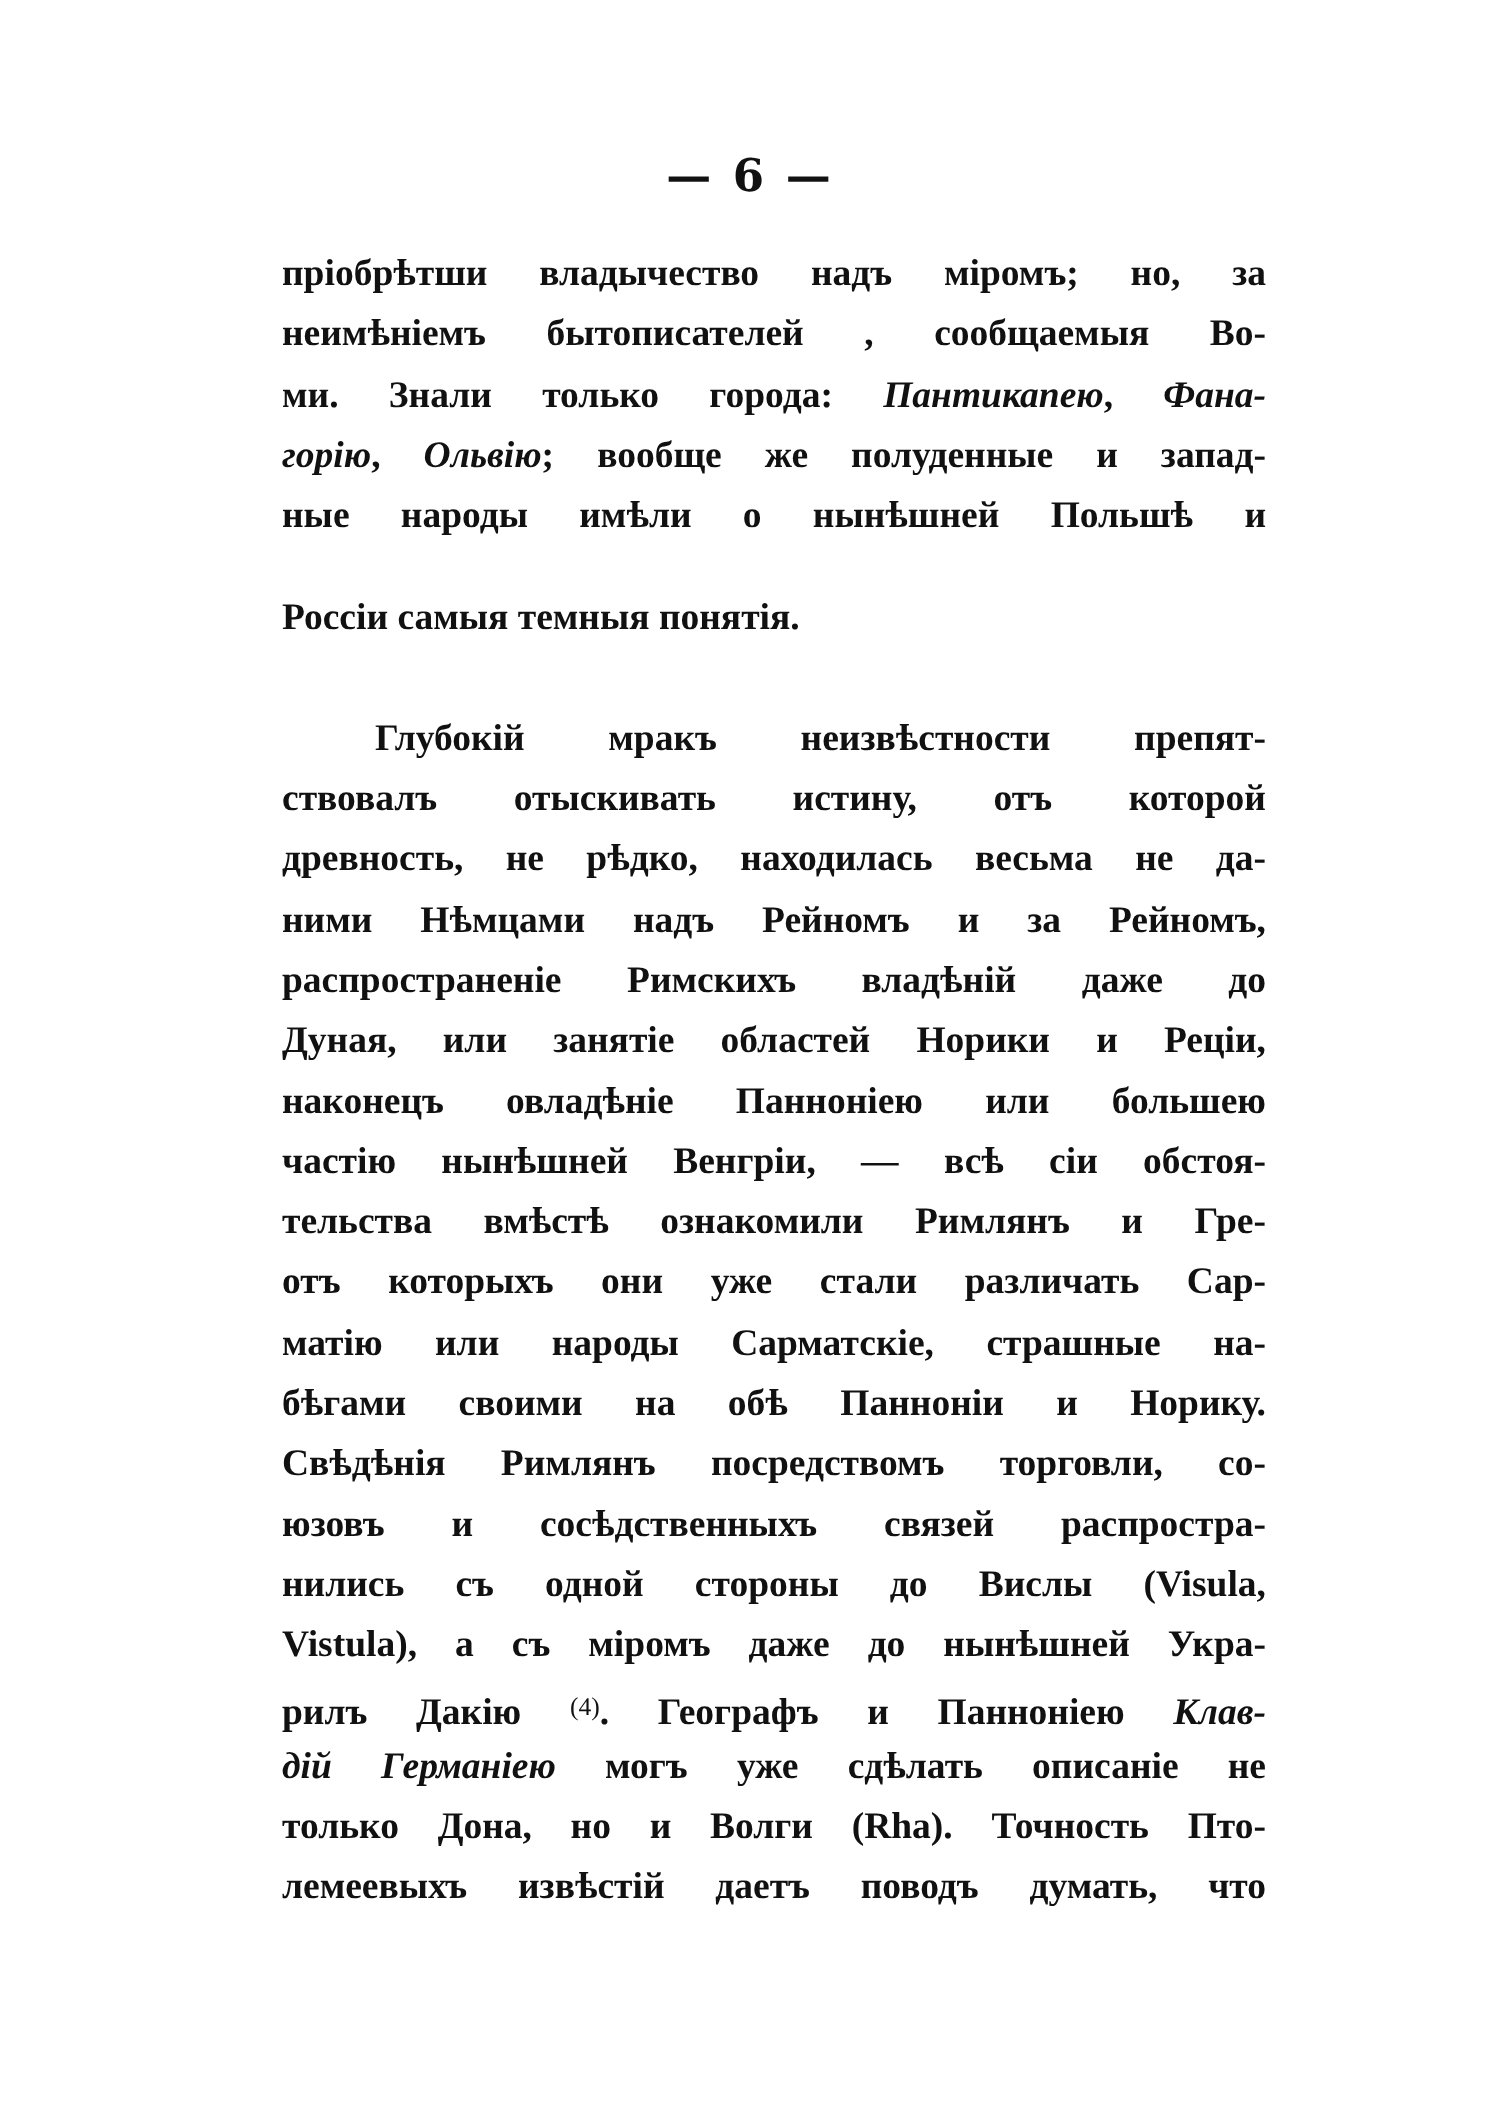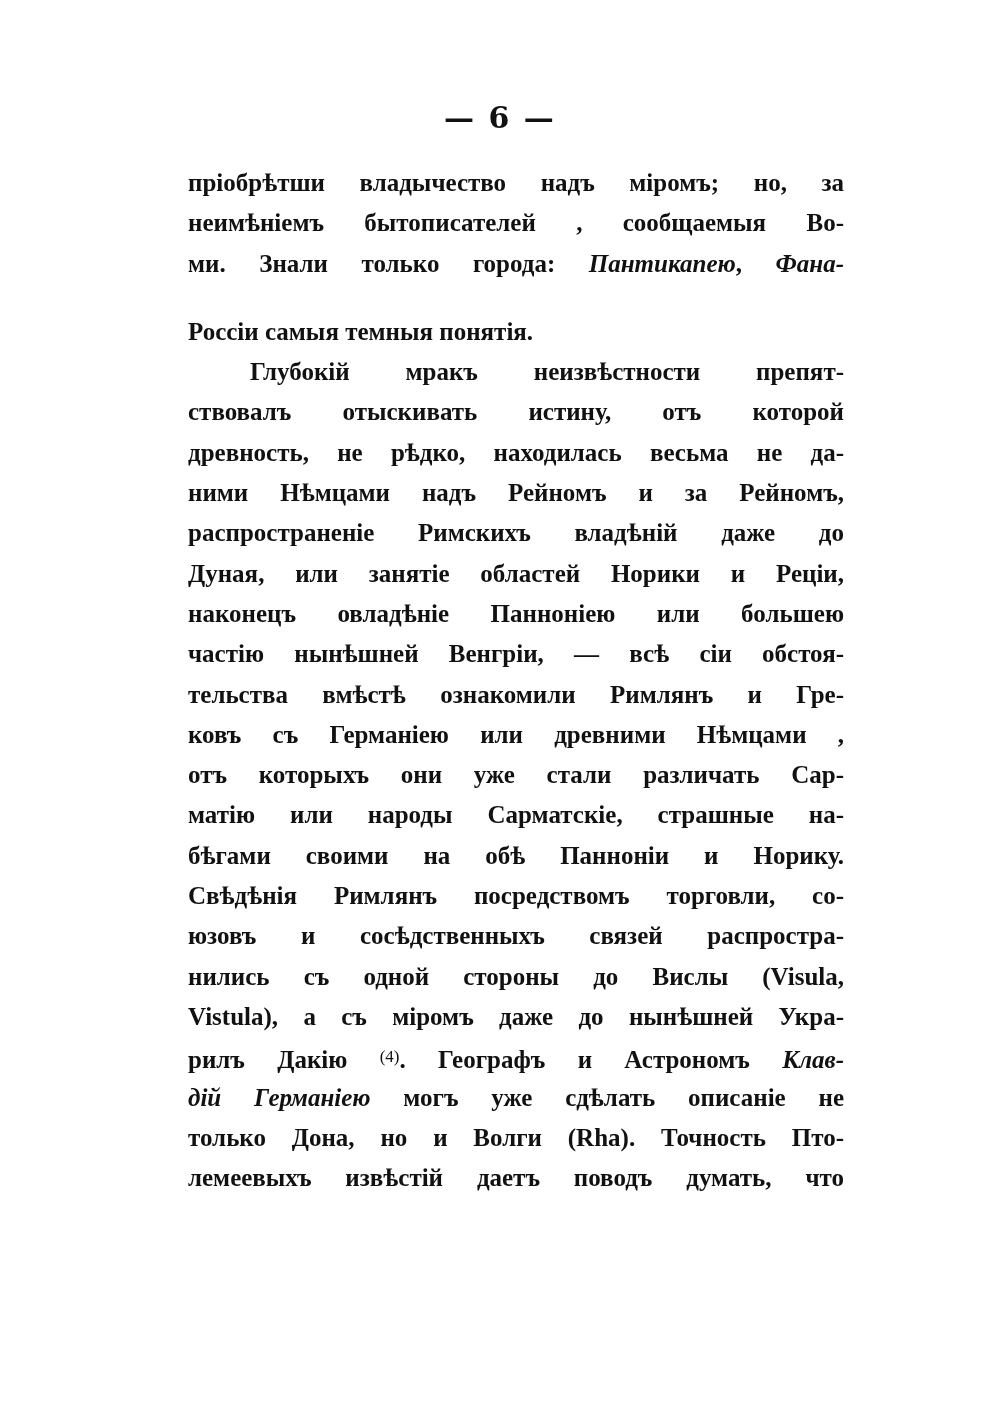--- a/index.html
+++ b/index.html
@@ -46,56 +46,58 @@
       text-align: justify;
       text-align-last: justify;
       font-family: "Liberation Serif", "DejaVu Serif", serif;
     }
     .line.last {
       text-align-last: left;
       margin-top: 28px;
     }
     .line.indent {
       padding-left: 62px;
+      margin-top: 40px;
     }
     .it {
       font-style: italic;
       font-weight: bold;
     }
     .fn {
       font-size: 17px;
       vertical-align: 6px;
       font-weight: normal;
     }
   </style>
 </head>
 <body>
 
 <div class="page">
   <div class="page-number">— 6 —</div>
   <div class="text-block" id="text-block">
       <div class="line"><span>пріобрѣтши владычество надъ міромъ; но, за</span></div>
       <div class="line"><span>неимѣніемъ бытописателей , сообщаемыя Во-</span></div>
       <div class="line"><span>ми. Знали только города: </span><span class="it">Пантикапею</span><span>, </span><span class="it">Фана-</span></div>
+      <div class="line"><span class="it">горію</span><span>, </span><span class="it">Ольвію</span><span>; вообще же полуденные и запад-</span></div>
+      <div class="line"><span>ные народы имѣли о нынѣшней Польшѣ и</span></div>
       <div class="line last"><span>Россіи самыя темныя понятія.</span></div>
       <div class="line indent"><span>Глубокій мракъ неизвѣстности препят-</span></div>
       <div class="line"><span>ствовалъ отыскивать истину, отъ которой</span></div>
       <div class="line"><span>древность, не рѣдко, находилась весьма не да-</span></div>
       <div class="line"><span>ними Нѣмцами надъ Рейномъ и за Рейномъ,</span></div>
       <div class="line"><span>распространеніе Римскихъ владѣній даже до</span></div>
       <div class="line"><span>Дуная, или занятіе областей Норики и Реціи,</span></div>
       <div class="line"><span>наконецъ овладѣніе Панноніею или большею</span></div>
       <div class="line"><span>частію нынѣшней Венгріи, — всѣ сіи обстоя-</span></div>
       <div class="line"><span>тельства вмѣстѣ ознакомили Римлянъ и Гре-</span></div>
-      <div class="line"><span>ковъ съ Германіею или древними Нѣмцами ,</span></div>
       <div class="line"><span>отъ которыхъ они уже стали различать Сар-</span></div>
       <div class="line"><span>матію или народы Сарматскіе, страшные на-</span></div>
       <div class="line"><span>бѣгами своими на обѣ Панноніи и Норику.</span></div>
       <div class="line"><span>Свѣдѣнія Римлянъ посредствомъ торговли, со-</span></div>
       <div class="line"><span>юзовъ и сосѣдственныхъ связей распростра-</span></div>
       <div class="line"><span>нились съ одной стороны до Вислы (Visula,</span></div>
       <div class="line"><span>Vistula), а съ міромъ даже до нынѣшней Укра-</span></div>
-      <div class="line"><span>рилъ Дакію </span><span class="fn">(4)</span><span>. Географъ и Астрономъ </span><span class="it">Клав-</span></div>
+      <div class="line"><span>рилъ Дакію </span><span class="fn">(4)</span><span>. Географъ и Панноніею </span><span class="it">Клав-</span></div>
       <div class="line"><span class="it">дій Германіею</span><span> могъ уже сдѣлать описаніе не</span></div>
       <div class="line"><span>только Дона, но и Волги (Rha). Точность Пто-</span></div>
       <div class="line"><span>лемеевыхъ извѣстій даетъ поводъ думать, что</span></div>
     </div>
 </div>
 
 </body></html>

